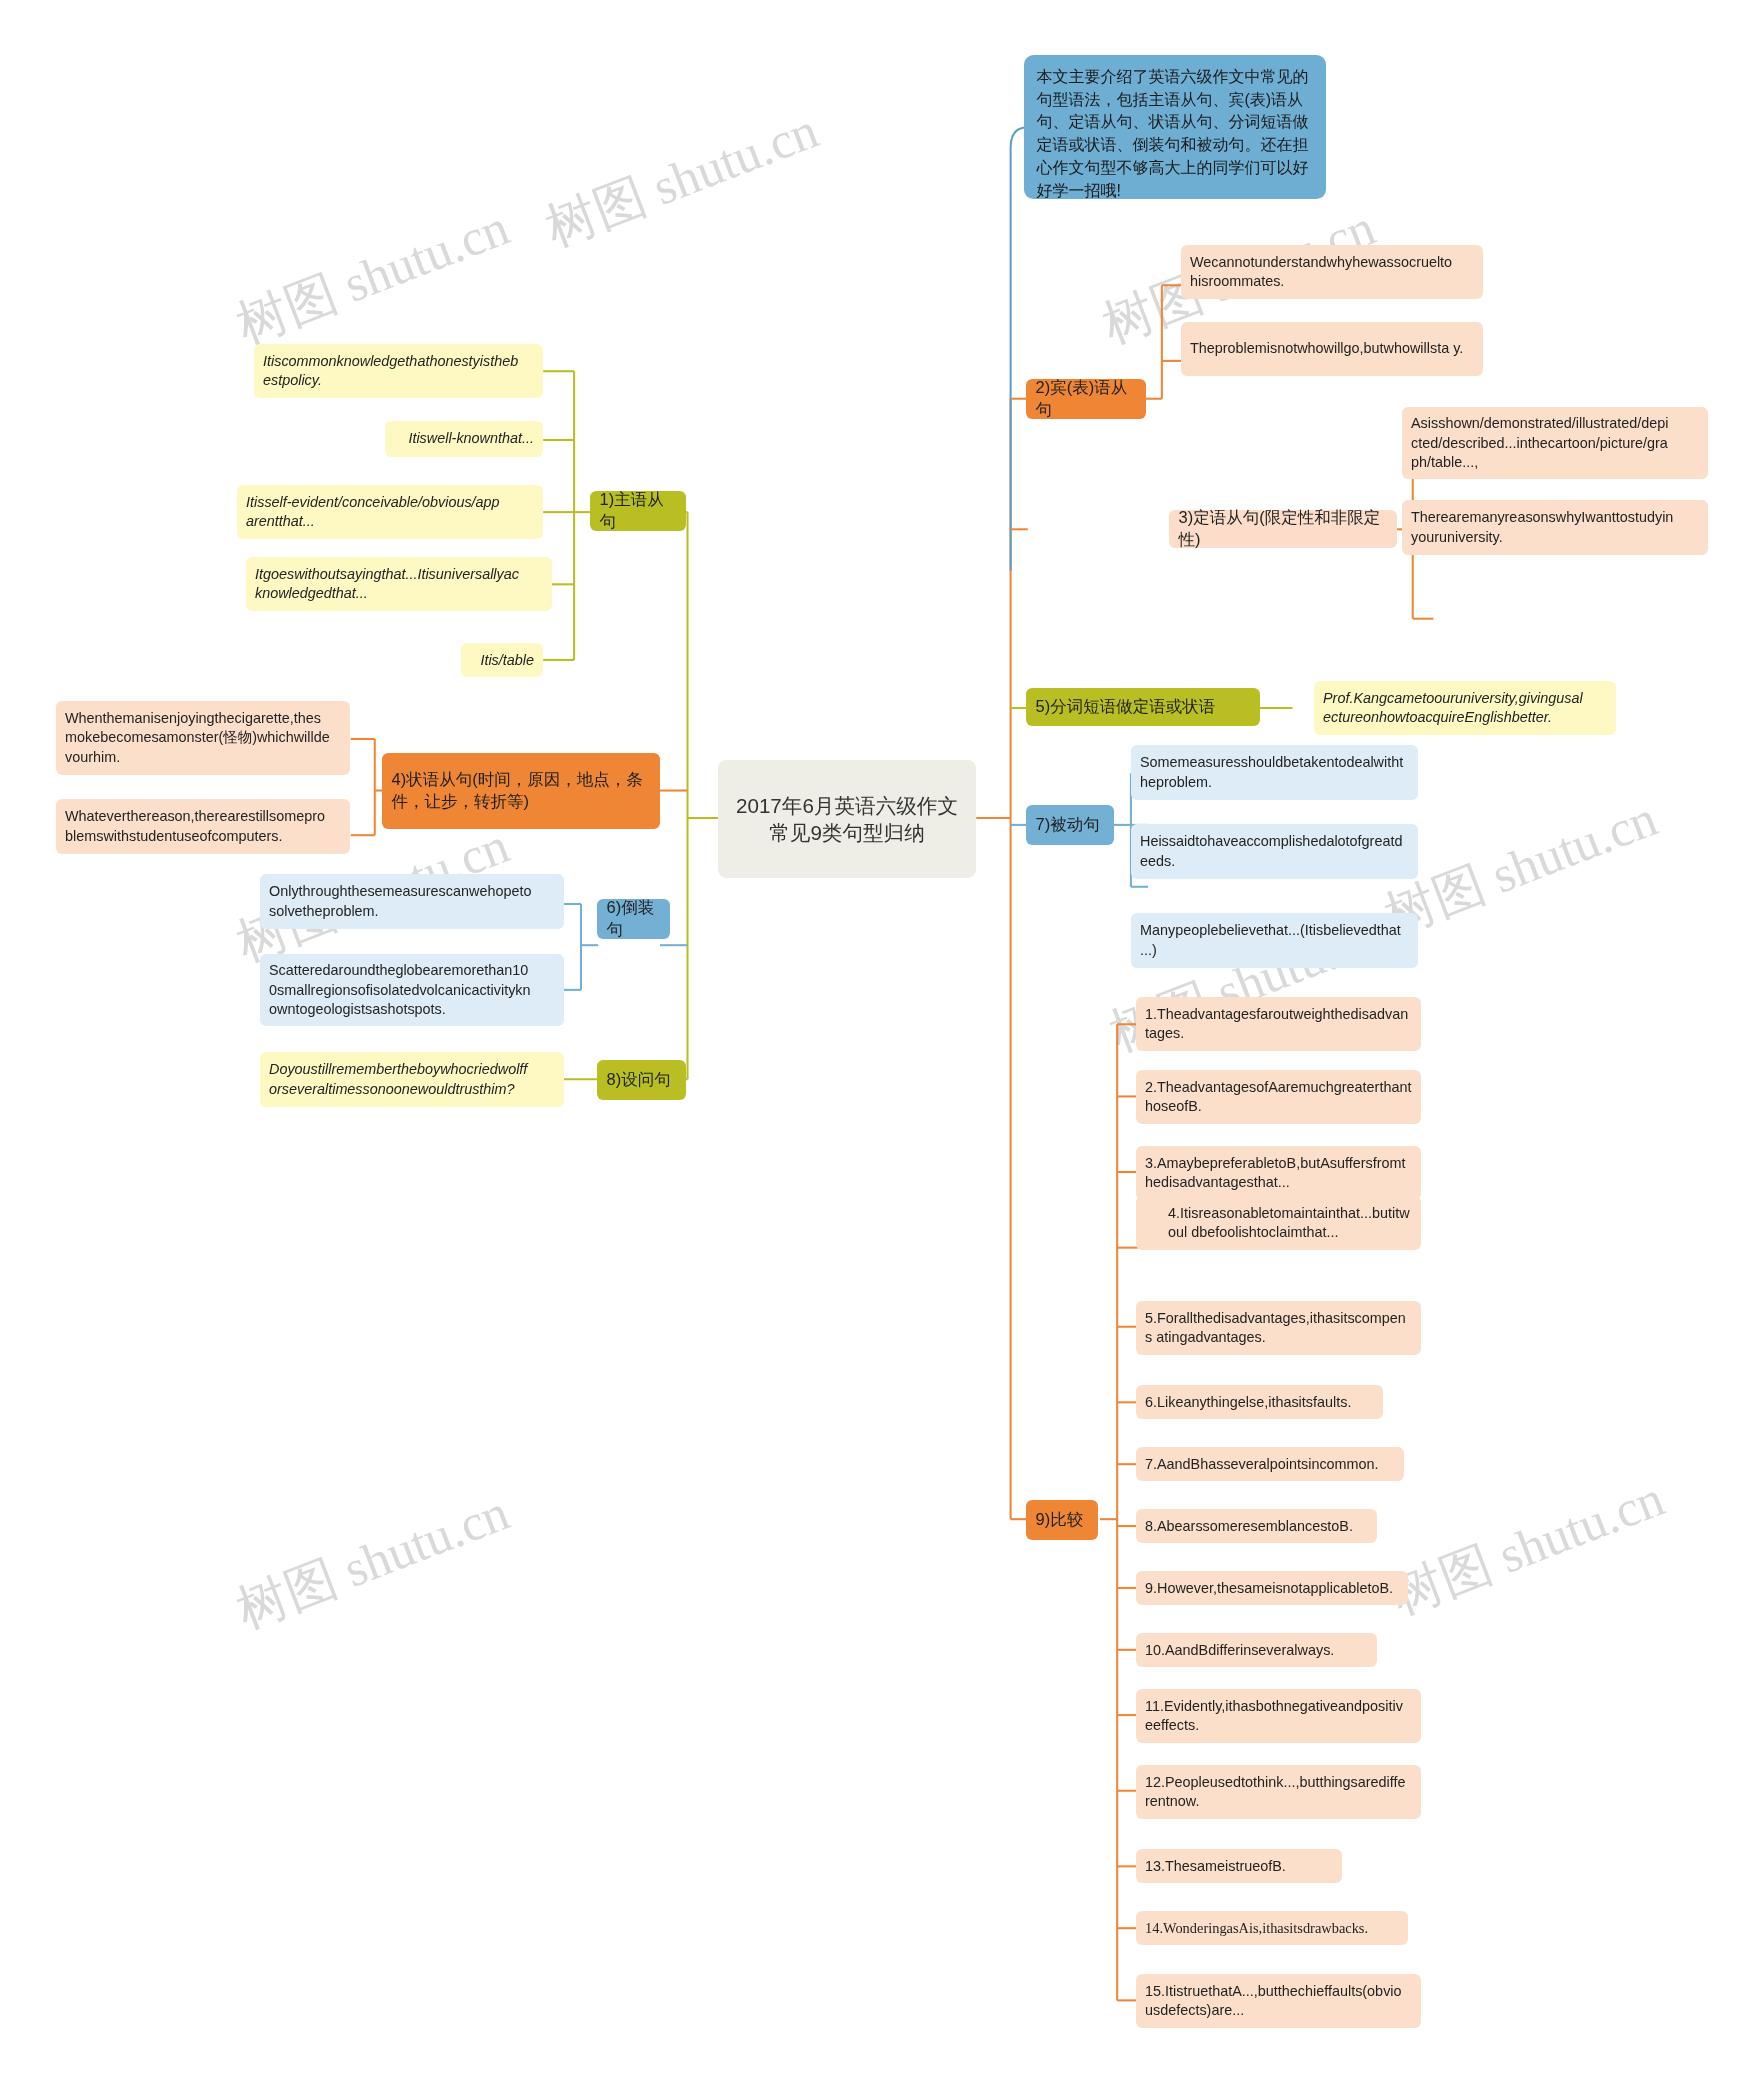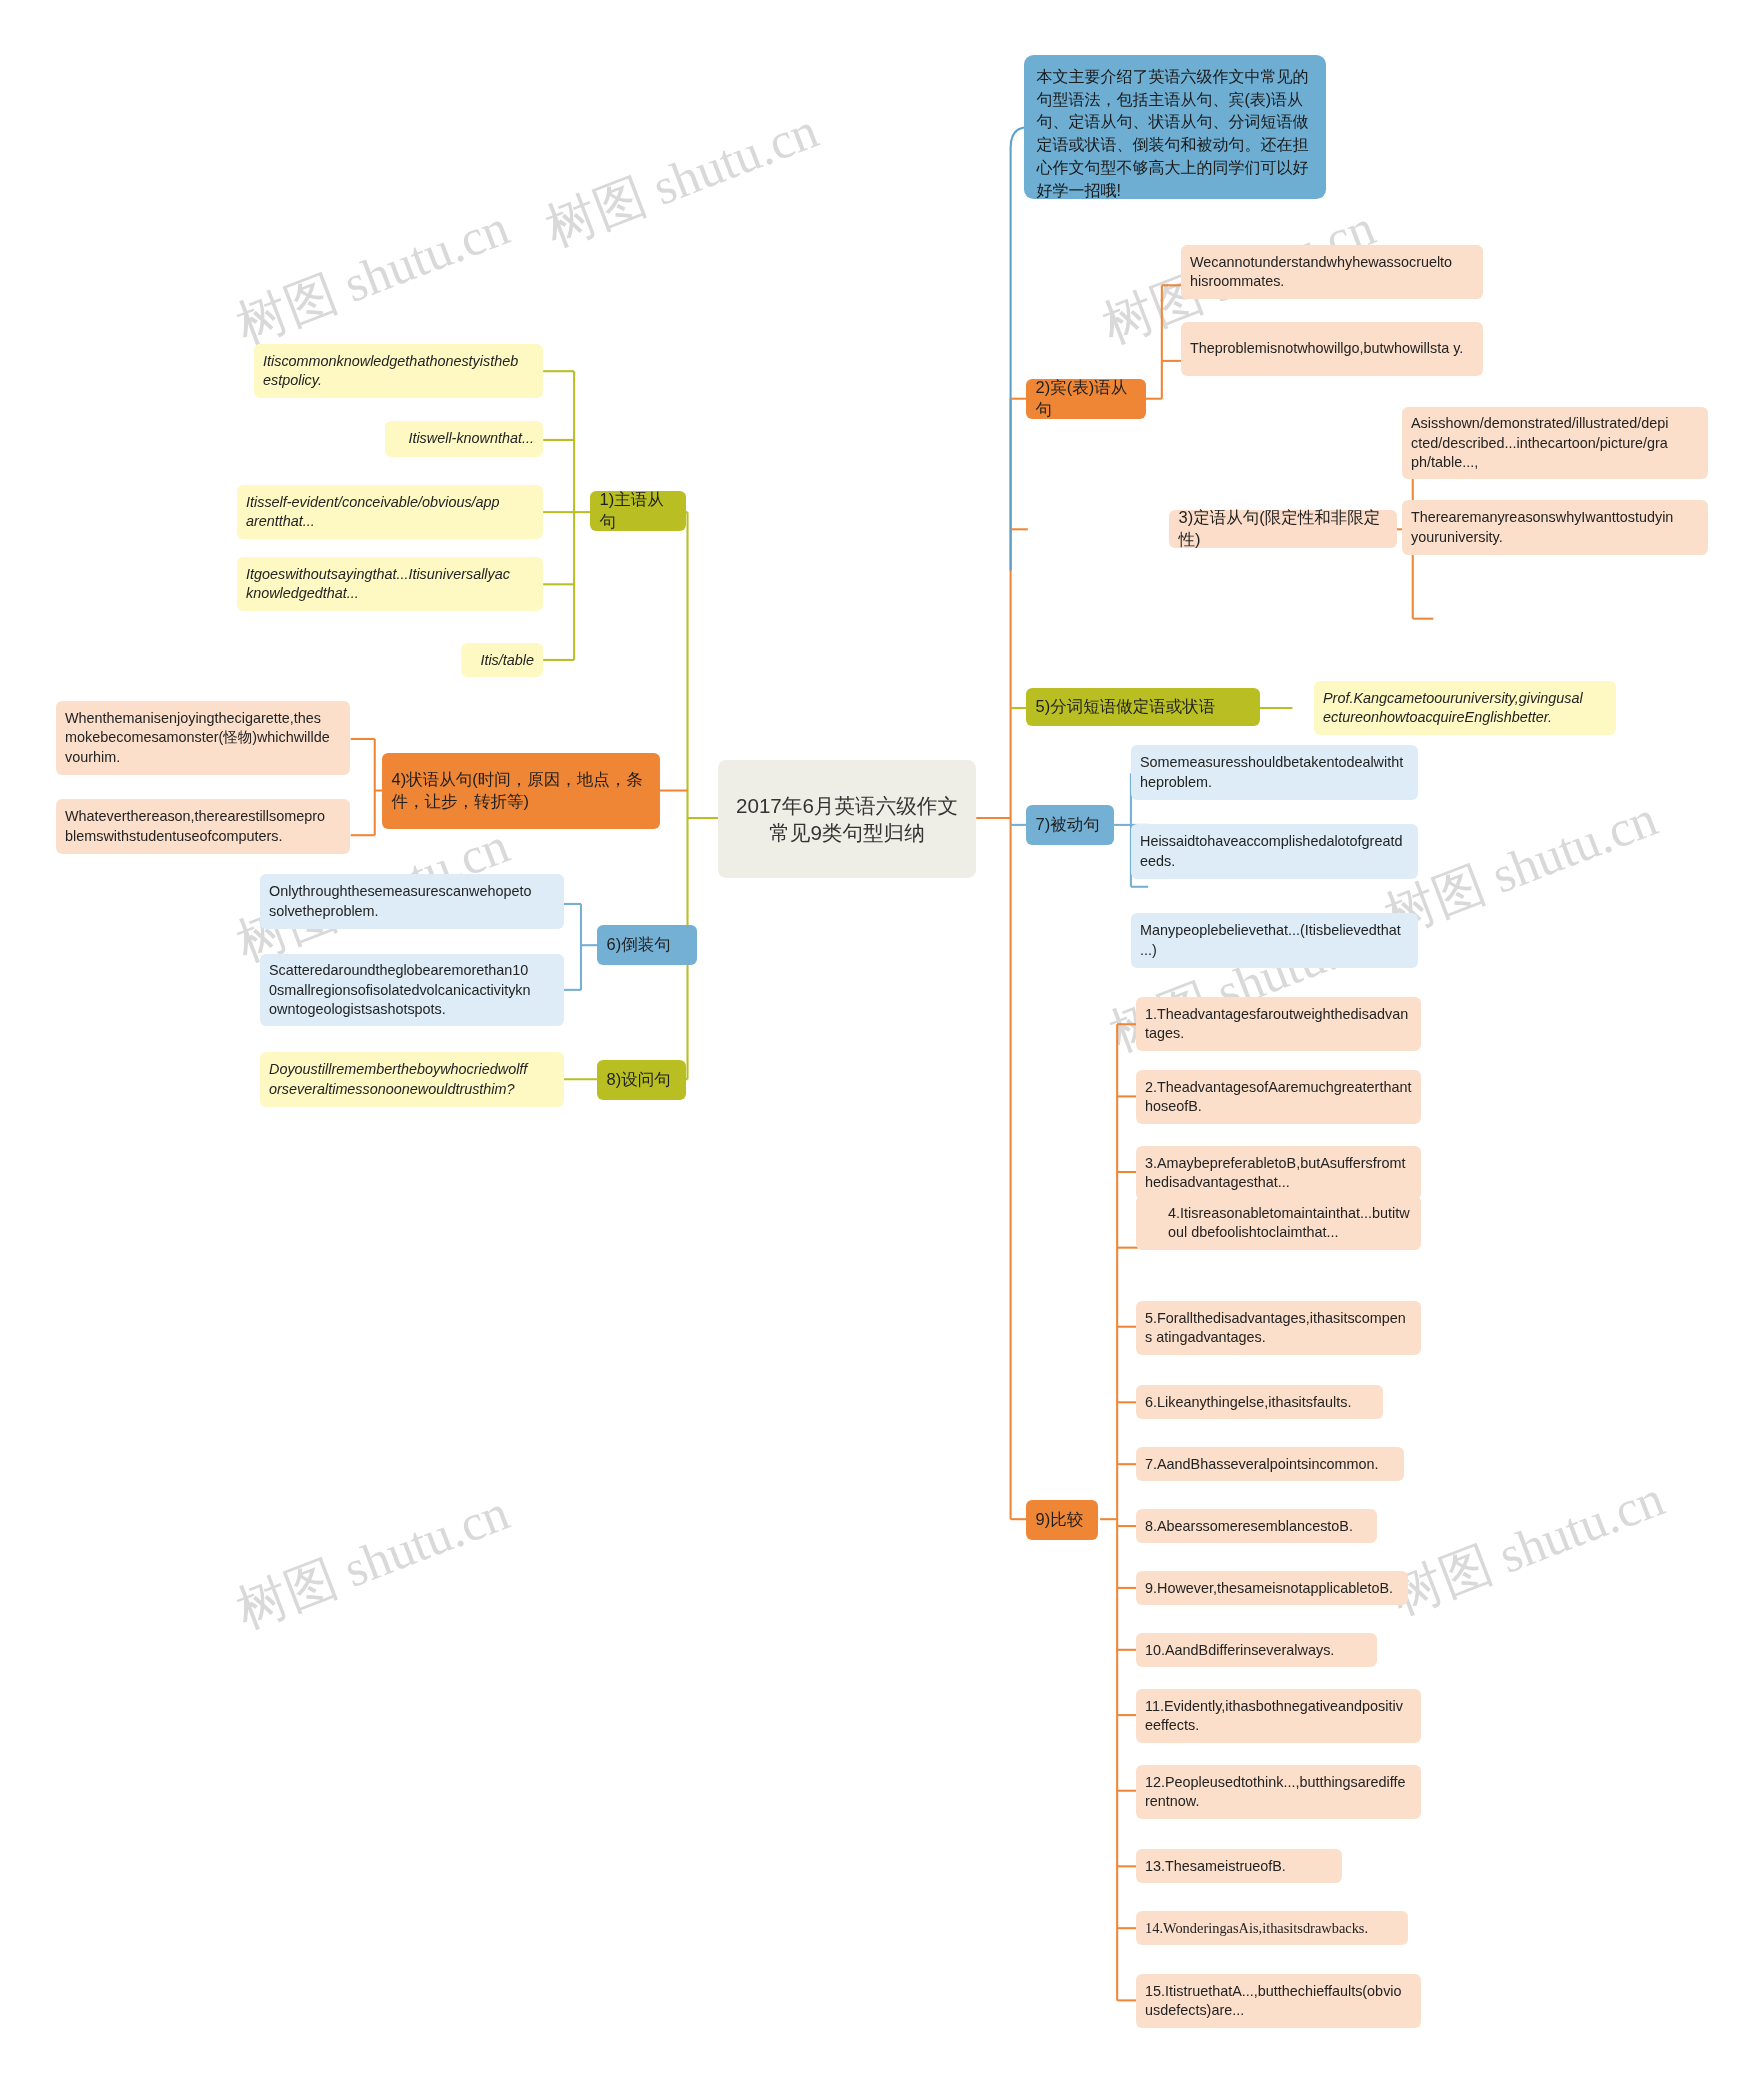--- a/index.html
+++ b/index.html
@@ -198,38 +198,38 @@
   </div>
   <div class="node leaf ol" style="left:254px;top:344px;width:289px;height:54px;">
     <span>Itiscommonknowledgethathonestyistheb estpolicy.</span>
   </div>
   <div class="node leaf ol right-align" style="left:385px;top:421px;width:158px;height:36px;">
     <span>Itiswell-knownthat...</span>
   </div>
   <div class="node leaf ol" style="left:237px;top:485px;width:306px;height:54px;">
     <span>Itisself-evident/conceivable/obvious/app arentthat...</span>
   </div>
-  <div class="node leaf ol" style="left:237px;top:557px;width:306px;height:54px;">
+  <div class="node leaf ol" style="left:246px;top:557px;width:306px;height:54px;">
     <span>Itgoeswithoutsayingthat...Itisuniversallyac knowledgedthat...</span>
   </div>
   <div class="node leaf ol right-align" style="left:461px;top:643px;width:82px;height:34px;">
     <span>Itis/table</span>
   </div>
 
   <div class="node branch orange" style="left:382px;top:753px;width:278px;height:76px;">
     <span>4)状语从句(时间，原因，地点，条件，让步，转折等)</span>
   </div>
   <div class="node leaf pe" style="left:56px;top:701px;width:294px;height:74px;">
     <span>Whenthemanisenjoyingthecigarette,thes mokebecomesamonster(怪物)whichwillde vourhim.</span>
   </div>
   <div class="node leaf pe" style="left:56px;top:799px;width:294px;height:55px;">
     <span>Whateverthereason,therearestillsomepro blemswithstudentuseofcomputers.</span>
   </div>
 
-  <div class="node branch blue" style="left:597px;top:925px;width:100px;height:40px;">
+  <div class="node branch blue" style="left:597px;top:899px;width:73px;height:40px;">
     <span>6)倒装句</span>
   </div>
   <div class="node leaf bl" style="left:260px;top:874px;width:304px;height:55px;">
     <span>Onlythroughthesemeasurescanwehopeto solvetheproblem.</span>
   </div>
   <div class="node leaf bl" style="left:260px;top:954px;width:304px;height:72px;">
     <span>Scatteredaroundtheglobearemorethan10 0smallregionsofisolatedvolcanicactivitykn owntogeologistsashotspots.</span>
   </div>
 
   <div class="node branch olive" style="left:597px;top:1060px;width:89px;height:40px;">

